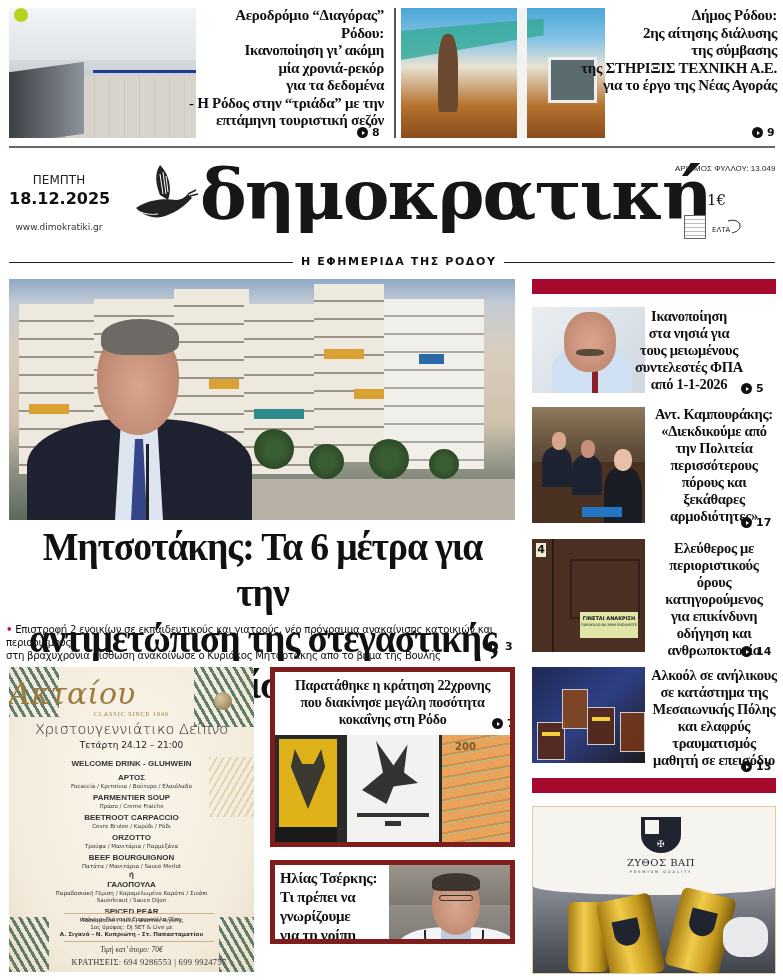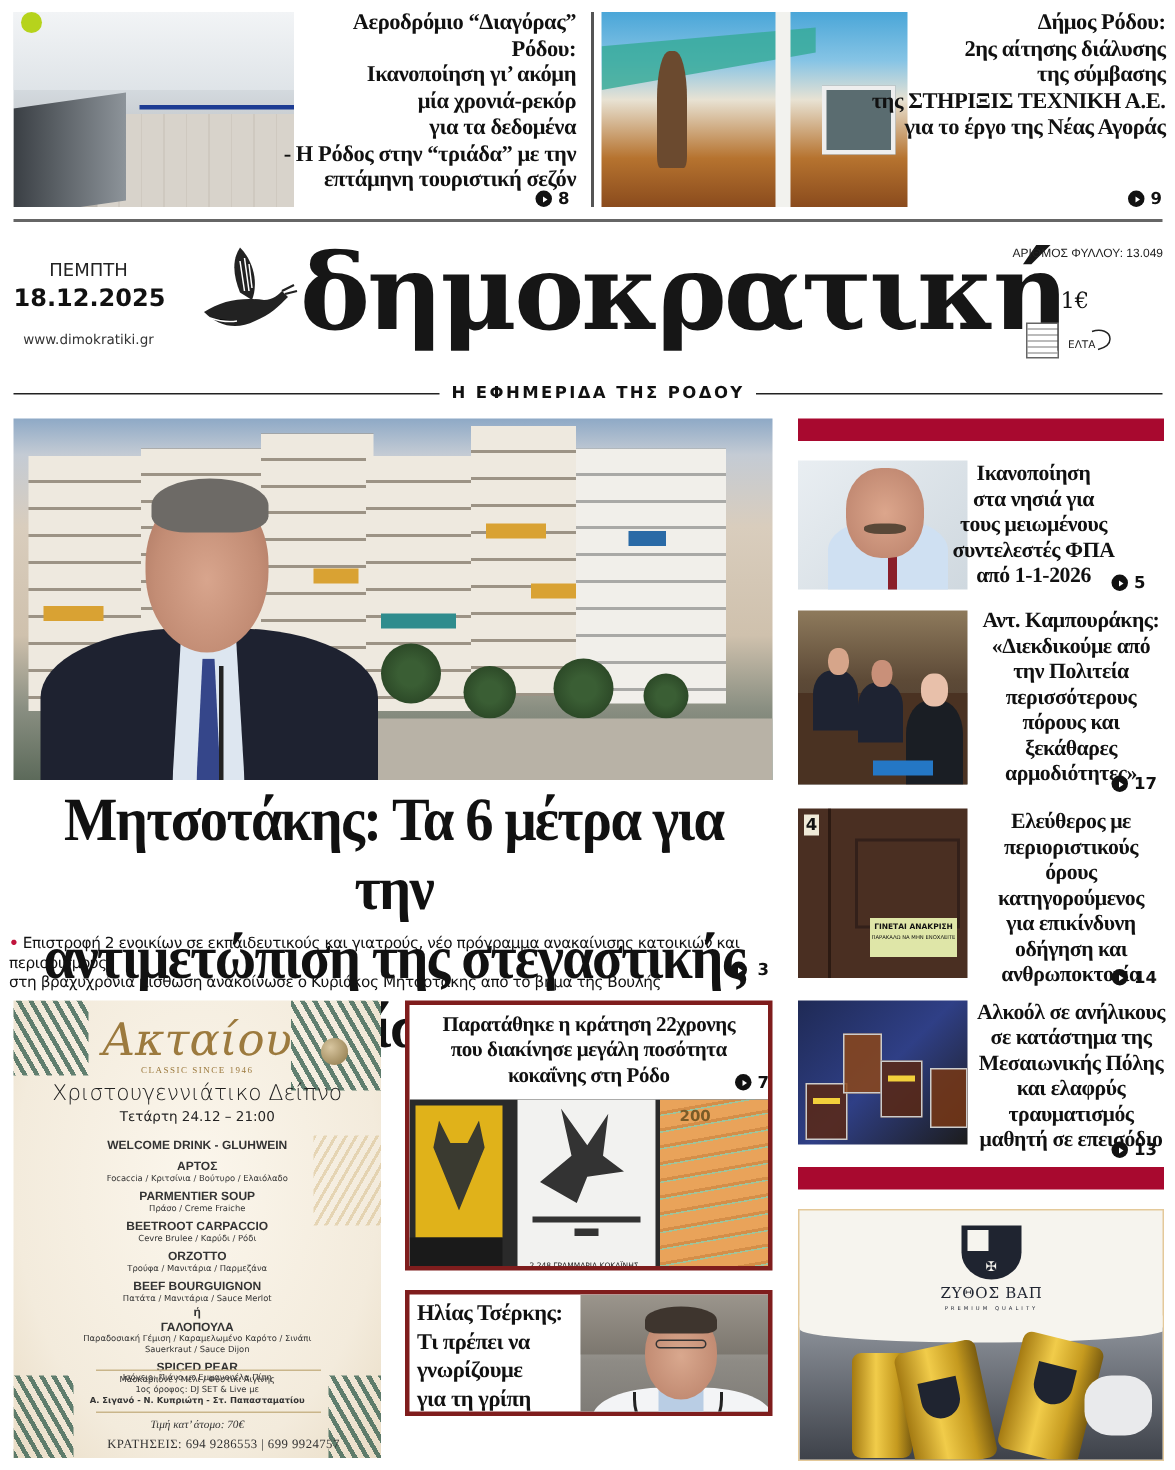--- a/index.html
+++ b/index.html
@@ -57,33 +57,33 @@
 
   
   .red-bar { background: #a8092f; height: 15px; }
   .side-title { text-align: center; font-size: 14.5px; line-height: 17px; }
   .side-photo { overflow: hidden; }
 
   
   .ad { background: radial-gradient(ellipse at 50% 40%,#fbf6ec 0%,#f3ebdc 70%,#e9dcc5 100%); overflow:hidden; }
   .ad .pine { position:absolute; background: repeating-linear-gradient(60deg,#2f5a4a 0 3px,transparent 3px 7px); opacity:.75; }
   .ad .ball { position:absolute; border-radius:50%; background: radial-gradient(circle at 35% 35%,#d8c6a0,#8c7545); }
-  .ad-brand { font-family: "DejaVu Serif", serif; font-style: italic; font-size: 30px; color:#9c7a3e; text-align:center; line-height: 1; }
+  .ad-brand { font-family: "DejaVu Serif", serif; font-style: italic; font-size: 30px; color:#9c7a3e; text-align:left; line-height: 1; }
   .ad-since { font-family: "Liberation Serif", serif; font-size: 6px; letter-spacing: 1px; color:#9c7a3e; text-align:center; }
   .ad-h1 { font-family: "DejaVu Sans", sans-serif; font-size: 14.5px; text-align:center; color:#222; font-weight: 300; }
   .ad-h2 { font-family: "DejaVu Sans", sans-serif; font-size: 9px; text-align:center; color:#222; }
   .ad-course { font-family: Liberation Sans, sans-serif; font-weight:bold; font-size: 8px; text-align:center; color:#333; line-height: 10px; }
   .ad-desc { font-family: "DejaVu Sans", sans-serif; font-size: 5.6px; text-align:center; color:#333; line-height: 7px; }
   .ad-line { height:1px; background:#c9b58a; }
   .ad-small { font-family: "DejaVu Sans", sans-serif; font-size: 5.6px; text-align:center; color:#333; line-height: 7.5px; }
   .ad-price { font-family: "Liberation Serif", serif; font-style: italic; font-size: 7.5px; text-align:center; color:#333; }
   .ad-book { font-family: "Liberation Serif", serif; font-size: 8.5px; text-align:center; color:#333; letter-spacing: .3px; }
 
   
-  .box { border: 3px solid #7f1d1d; background:#fff; overflow:hidden; }
+  .box { border: 5px solid #7f1d1d; background:#fff; overflow:hidden; }
   .coke-photo { background: #2a2a2a; overflow:hidden; }
   .wolf { position:absolute; background:#e0b21a; }
   .wolf-face { position:absolute; background:#3a3a30; clip-path: polygon(50% 100%, 5% 30%, 15% 0, 35% 25%, 65% 25%, 85% 0, 95% 30%); }
   .poster { position:absolute; background:#f2f2f0; }
   .eagle { position:absolute; background:#333; clip-path: polygon(10% 70%, 40% 45%, 30% 0, 55% 35%, 75% 5%, 70% 45%, 90% 60%, 55% 65%, 45% 90%); }
   .notes { position:absolute; background: repeating-linear-gradient(170deg,#e9a35a 0 8px,#d58e48 8px 10px,#9fc39a 10px 11px); }
   .doc-photo { background: linear-gradient(180deg,#b9b6b0 0%,#8e8b85 40%,#6f6c68 100%); overflow:hidden; }
   .doc-coat { position:absolute; background:#f3f4f6; border-radius: 40% 40% 0 0; }
   .doc-face { position:absolute; background: radial-gradient(ellipse,#d9a88e,#b98068); border-radius: 45% 45% 50% 50%; }
   .doc-hair { position:absolute; background:#3e352e; border-radius: 50% 50% 20% 20%; }

